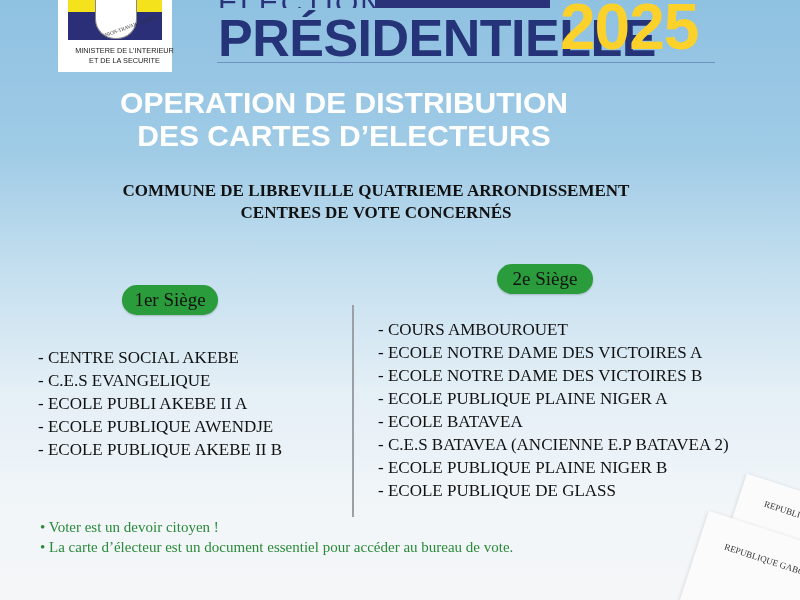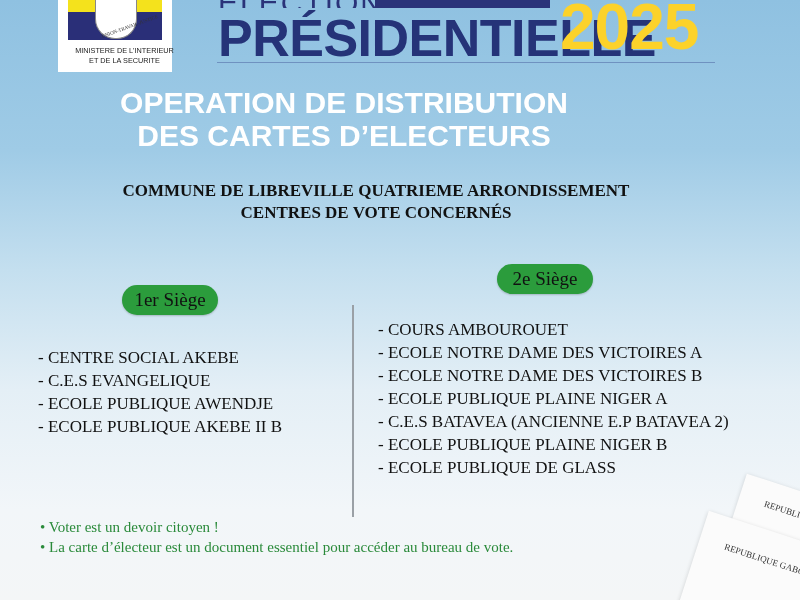--- a/index.html
+++ b/index.html
@@ -54,31 +54,33 @@
 
 <div class="sub" style="top:180px;">COMMUNE DE LIBREVILLE QUATRIEME ARRONDISSEMENT</div>
 <div class="sub" style="top:202px;">CENTRES DE VOTE CONCERNÉS</div>
 
 <div class="pill" style="left:122px;top:265px;width:96px;margin-top:20px;">1er Siège</div>
 <div class="pill" style="left:497px;top:264px;width:96px;">2e Siège</div>
 
 <ul class="list" style="left:38px;top:318px;margin-top:28px;">
   <li>- CENTRE SOCIAL AKEBE</li>
   <li>- C.E.S EVANGELIQUE</li>
+  <li>- ECOLE PUBLI AKEBE II A</li>
   <li>- ECOLE PUBLIQUE AWENDJE</li>
   <li>- ECOLE PUBLIQUE AKEBE II B</li>
 </ul>
 
 <div class="divider"></div>
 
 <ul class="list" style="left:378px;top:318px;">
   <li>- COURS AMBOUROUET</li>
   <li>- ECOLE NOTRE DAME DES VICTOIRES A</li>
   <li>- ECOLE NOTRE DAME DES VICTOIRES B</li>
   <li>- ECOLE PUBLIQUE PLAINE NIGER A</li>
+  <li>- ECOLE BATAVEA</li>
   <li>- C.E.S BATAVEA (ANCIENNE E.P BATAVEA 2)</li>
   <li>- ECOLE PUBLIQUE PLAINE NIGER B</li>
   <li>- ECOLE PUBLIQUE DE GLASS</li>
 </ul>
 
 <div class="notes">
   <div>• Voter est un devoir citoyen !</div>
   <div>• La carte d’électeur est un document essentiel pour accéder au bureau de vote.</div>
 </div>
 

